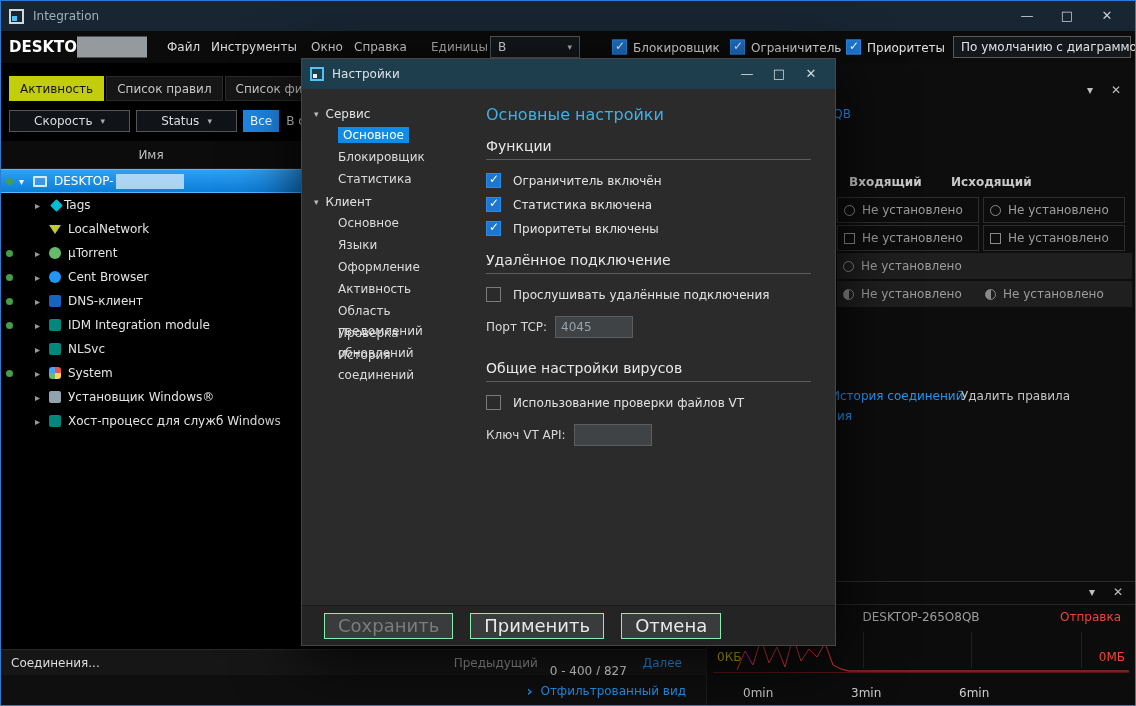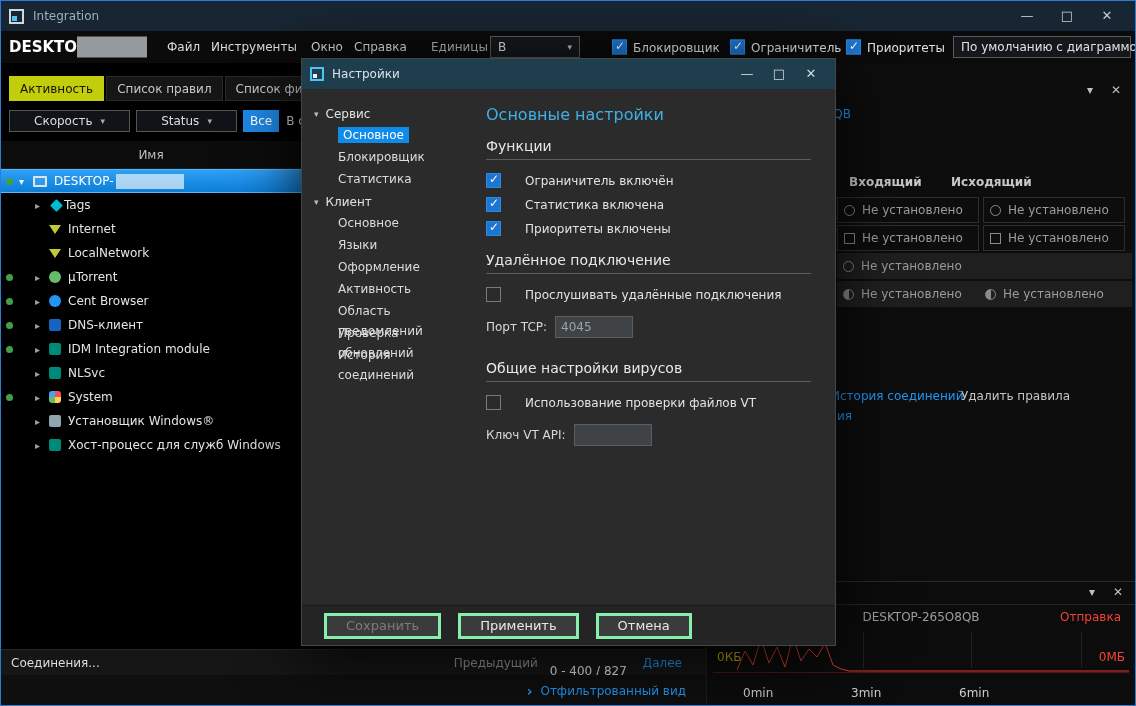--- a/index.html
+++ b/index.html
@@ -138,28 +138,28 @@
   .dlg-body { position:absolute; top:30px; left:0; right:0; bottom:40px; display:flex; }
   .dlg-nav { width:168px; padding-top:14px; }
   .nav-group { display:flex; align-items:center; gap:7px; padding-left:12px; height:22px; color:#e2e2e2; }
   .nav-arrow { font-size:9px; color:#bbb; }
   .nav-item { padding-left:36px; height:22px; line-height:20px; color:#dcdcdc; }
   .nav-item .sel { background:#0f8ce8; color:#fff; padding:1px 5px; }
   .dlg-content { flex:1; padding:16px 24px 0 16px; }
   .page-title { font-size:16px; color:#3fb0e8; font-weight:normal; margin-bottom:14px; }
   .sec-head { font-size:14px; color:#e8e8e8; margin-top:14px; }
   .sec-line { border-bottom:1px solid #5c5c5c; margin:5px 0 11px; }
-  .cb-row { display:flex; align-items:center; gap:24px; margin:5px 0; height:19px; color:#e2e2e2; }
+  .cb-row { display:flex; align-items:center; gap:12px; margin:5px 0; height:19px; color:#e2e2e2; }
   .field-row { display:flex; align-items:center; gap:8px; margin:12px 0 6px; color:#d8d8d8; }
   .tinput { width:78px; height:22px; background:#3f4346; border:1px solid #5a5e61; color:#9aa4aa;
     padding:0 5px; font-family:inherit; font-size:12px; }
   .dlg-footer { position:absolute; bottom:0; left:0; right:0; height:40px; background:#242425;
     border-top:1px solid #1a1a1a; display:flex; align-items:center; padding-left:22px; gap:17px; }
-  .btn { height:26px; padding:0 19px; background:#3a3b3c; border:3px solid #86efac; color:#e8e8e8;
-    font-size:13px; font-family:inherit; }
+  .btn { height:26px; padding:0 13px; background:#3a3b3c; border:1px solid #86efac; color:#e8e8e8;
+    font-size:18px; font-family:inherit; }
   .btn.disabled { color:#7c7c7c; }
 </style>
 </head>
 <body>
 
 <div class="titlebar">
   <span class="logo"></span>
   <span class="app-title">Integration</span>
   <span class="win-ctrls">
     <span>—</span>
@@ -231,25 +231,20 @@
       <span class="sel-redact"></span>
     </div>
     <div class="trow">
       <span class="arr">▸</span>
       <span class="ticon i-tag"></span>
       <span>Tags</span>
     </div>
     <div class="trow">
       <span class="arr"></span>
       <span class="ticon i-funnel"></span>
-      <span>Internet</span>
-    </div>
-    <div class="trow">
-      <span class="arr"></span>
-      <span class="ticon i-funnel"></span>
       <span>LocalNetwork</span>
     </div>
     <div class="trow">
       <span class="dot"></span>
       <span class="arr">▸</span>
       <span class="ticon i-circle-green"></span>
       <span>µTorrent</span>
     </div>
     <div class="trow">
       <span class="dot"></span>

